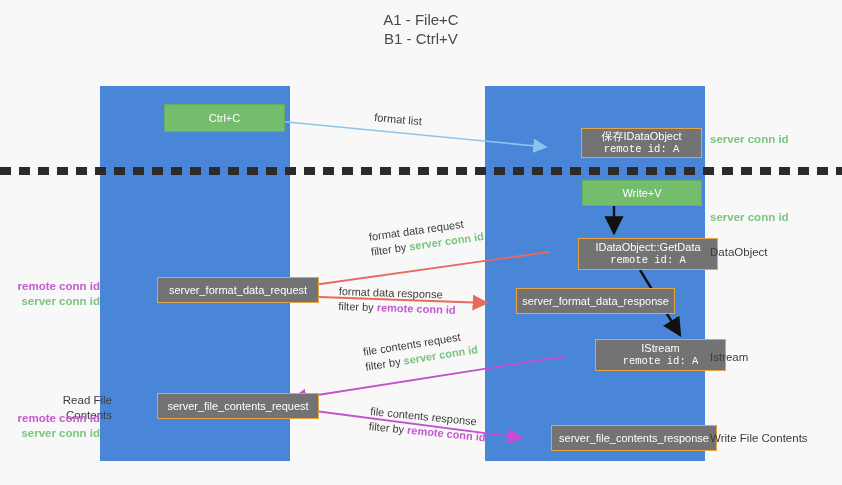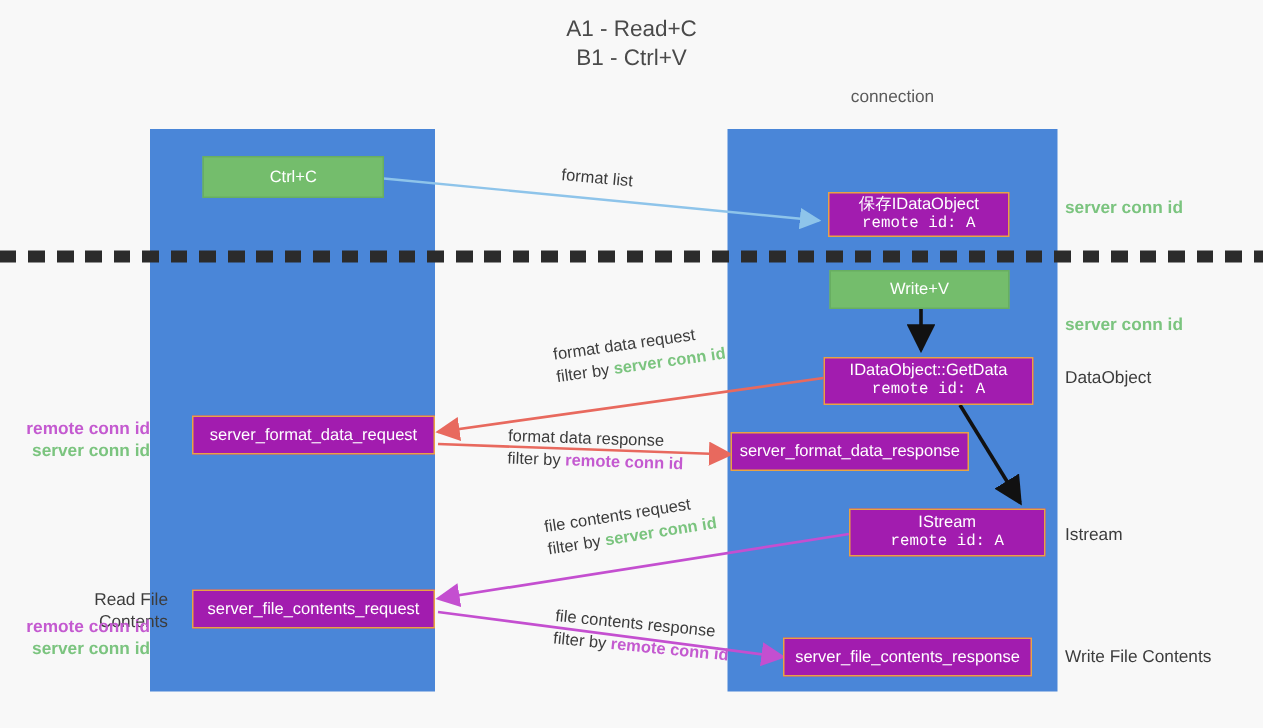--- a/index.html
+++ b/index.html
@@ -34,22 +34,23 @@
     background-size:auto 8px;
   }
   #divider span{display:block;height:8px;margin-top:1px;}
 
   
   .box{
     box-sizing:border-box;
     display:flex;flex-direction:column;align-items:center;justify-content:center;
     color:#ffffff;font-size:11px;line-height:13px;text-align:right;
     border:1px solid rgba(0,0,0,.12);
-  }
-  .box.orange{background:#a21caf;border-color:#e8a343;}
+    margin-left:29px;
+  }
+  .box.orange{background:#737373;border-color:#e8a343;}
   .box.green{background:#74bd6c;border-color:#68ae61;}
   .box .l2{font-size:10.5px;font-family:Liberation Mono, monospace;}
 
   
   .side{font-size:11.5px;line-height:15px;}
   .green-txt{color:#7bc47f;font-weight:bold;}
   .purple-txt{color:#c45ad0;font-weight:bold;}
   .dark-txt{color:#3c3c3c;}
 
   
@@ -61,28 +62,27 @@
 
   svg{position:absolute;left:0;top:0;width:842px;height:485px;overflow:visible;}
   .arrowline{fill:none;}
 </style>
 </head>
 <body>
 
 <div id="stage">
 
   <div class="abs" id="title">
-    <div>A1 - Read+C</div>
+    <div>A1 - File+C</div>
     <div>B1 - Ctrl+V</div>
   </div>
 
   <div class="abs lane-head" style="left:100px;top:58px;width:190px;">
   </div>
   <div class="abs lane-head" style="left:485px;top:58px;width:220px;">
-    <div>connection</div>
   </div>
 
   <div class="abs lane" style="left:100px;top:86px;width:190px;height:375px;"></div>
   <div class="abs lane" style="left:485px;top:86px;width:220px;height:375px;"></div>
 
   <svg viewBox="0 0 842 485">
     <defs>
       <marker id="ah-blue" markerWidth="9" markerHeight="9" refX="8" refY="4.5" orient="auto">
         <path d="M0,0 L9,4.5 L0,9 z" fill="#8ec4ea"></path>
       </marker>

